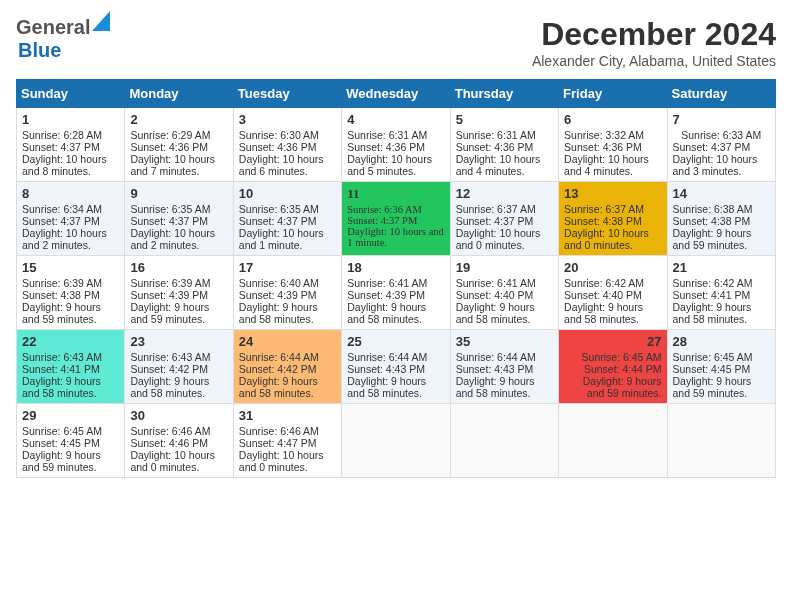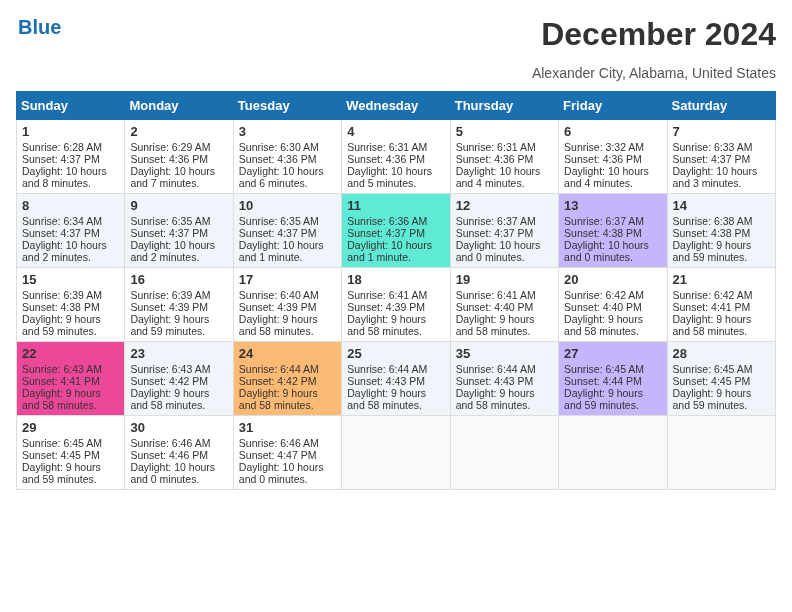--- a/index.html
+++ b/index.html
@@ -20,21 +20,21 @@
       text-align: right;
     }
     .month-title {
       font-size: 32px;
       font-weight: bold;
       color: #333;
     }
     .location {
       font-size: 14px;
       color: #555;
-      margin-top: 12px;
+      margin-top: 0;
     }
     .calendar {
       width: 100%;
       border-collapse: collapse;
       border: 1px solid #ccc;
     }
     .calendar th {
       background: #1a6faf;
       color: #fff;
       padding: 6px 4px;
@@ -73,20 +73,28 @@
     .logo-top {
       display: flex;
       align-items: center;
     }
   </style>
 </head>
 <body>
 
 <div class="header">
   <div class="logo-container">
+    <div class="logo-top">
+      <span style="color:#555;font-size:20px;font-weight:bold;">General</span>
+      <div style="display:inline-block;margin-left:2px;margin-top:-10px;">
+        <svg width="18" height="20" viewBox="0 0 18 20">
+          <polygon points="0,20 18,20 18,0" fill="#1a8cd8"></polygon>
+        </svg>
+      </div>
+    </div>
     <div style="margin-left:2px;">
       <span style="color:#1a6faf;font-size:20px;font-weight:bold;">Blue</span>
     </div>
   </div>
   <div class="title-section">
     <div class="month-title">December 2024</div>
     <div class="location">Alexander City, Alabama, United States</div>
   </div>
 </div>
 
@@ -135,21 +143,21 @@
           <span style="display: block;">Daylight: 10 hours and 4 minutes.</span>
         </td>
         <td>
           <span class="day-number">6</span>
           <span style="display: block;">Sunrise: 3:32 AM</span>
           <span style="display: block;">Sunset: 4:36 PM</span>
           <span style="display: block;">Daylight: 10 hours and 4 minutes.</span>
         </td>
         <td>
           <span class="day-number">7</span>
-          <span style="display: block;">Sunrise: 6:33 AM</span>
+          <span style="display: block; text-align: center;">Sunrise: 6:33 AM</span>
           <span style="display: block;">Sunset: 4:37 PM</span>
           <span style="display: block;">Daylight: 10 hours and 3 minutes.</span>
         </td>
       </tr>
       <tr>
         <td style="background: rgb(240, 245, 251);">
           <span class="day-number">8</span>
           <span style="display: block;">Sunrise: 6:34 AM</span>
           <span style="display: block;">Sunset: 4:37 PM</span>
           <span style="display: block;">Daylight: 10 hours and 2 minutes.</span>
@@ -159,33 +167,33 @@
           <span style="display: block;">Sunrise: 6:35 AM</span>
           <span style="display: block;">Sunset: 4:37 PM</span>
           <span style="display: block;">Daylight: 10 hours and 2 minutes.</span>
         </td>
         <td style="background: rgb(240, 245, 251);">
           <span class="day-number">10</span>
           <span style="display: block;">Sunrise: 6:35 AM</span>
           <span style="display: block;">Sunset: 4:37 PM</span>
           <span style="display: block;">Daylight: 10 hours and 1 minute.</span>
         </td>
-        <td style="background: #5eead4;">
+        <td style="background: #22c55e; font-family: Liberation Serif, serif;">
           <span class="day-number">11</span>
           <span style="display: block;">Sunrise: 6:36 AM</span>
           <span style="display: block;">Sunset: 4:37 PM</span>
           <span style="display: block;">Daylight: 10 hours and 1 minute.</span>
         </td>
         <td style="background: rgb(240, 245, 251);">
           <span class="day-number">12</span>
           <span style="display: block;">Sunrise: 6:37 AM</span>
           <span style="display: block;">Sunset: 4:37 PM</span>
           <span style="display: block;">Daylight: 10 hours and 0 minutes.</span>
         </td>
-        <td style="background: #c4b5fd;">
+        <td style="background: #eab308;">
           <span class="day-number">13</span>
           <span style="display: block;">Sunrise: 6:37 AM</span>
           <span style="display: block;">Sunset: 4:38 PM</span>
           <span style="display: block;">Daylight: 10 hours and 0 minutes.</span>
         </td>
         <td style="background: rgb(240, 245, 251); margin-left: 40px;">
           <span class="day-number">14</span>
           <span style="display: block;">Sunrise: 6:38 AM</span>
           <span style="display: block;">Sunset: 4:38 PM</span>
           <span style="display: block;">Daylight: 9 hours and 59 minutes.</span>
@@ -229,21 +237,21 @@
           <span style="display: block;">Daylight: 9 hours and 58 minutes.</span>
         </td>
         <td>
           <span class="day-number">21</span>
           <span style="display: block;">Sunrise: 6:42 AM</span>
           <span style="display: block;">Sunset: 4:41 PM</span>
           <span style="display: block;">Daylight: 9 hours and 58 minutes.</span>
         </td>
       </tr>
       <tr>
-        <td style="background: #ec4899;">
+        <td style="background: #5eead4;">
           <span class="day-number">22</span>
           <span style="display: block;">Sunrise: 6:43 AM</span>
           <span style="display: block;">Sunset: 4:41 PM</span>
           <span style="display: block;">Daylight: 9 hours and 58 minutes.</span>
         </td>
         <td style="background: rgb(240, 245, 251);">
           <span class="day-number">23</span>
           <span style="display: block;">Sunrise: 6:43 AM</span>
           <span style="display: block;">Sunset: 4:42 PM</span>
           <span style="display: block;">Daylight: 9 hours and 58 minutes.</span>
@@ -259,21 +267,21 @@
           <span style="display: block;">Sunrise: 6:44 AM</span>
           <span style="display: block;">Sunset: 4:43 PM</span>
           <span style="display: block;">Daylight: 9 hours and 58 minutes.</span>
         </td>
         <td style="background: rgb(240, 245, 251);">
           <span class="day-number">35</span>
           <span style="display: block;">Sunrise: 6:44 AM</span>
           <span style="display: block;">Sunset: 4:43 PM</span>
           <span style="display: block;">Daylight: 9 hours and 58 minutes.</span>
         </td>
-        <td style="background: #c4b5fd;">
+        <td style="background: #ef4444; text-align: right;">
           <span class="day-number">27</span>
           <span style="display: block;">Sunrise: 6:45 AM</span>
           <span style="display: block;">Sunset: 4:44 PM</span>
           <span style="display: block;">Daylight: 9 hours and 59 minutes.</span>
         </td>
         <td style="background: rgb(240, 245, 251);">
           <span class="day-number">28</span>
           <span style="display: block;">Sunrise: 6:45 AM</span>
           <span style="display: block;">Sunset: 4:45 PM</span>
           <span style="display: block;">Daylight: 9 hours and 59 minutes.</span>

